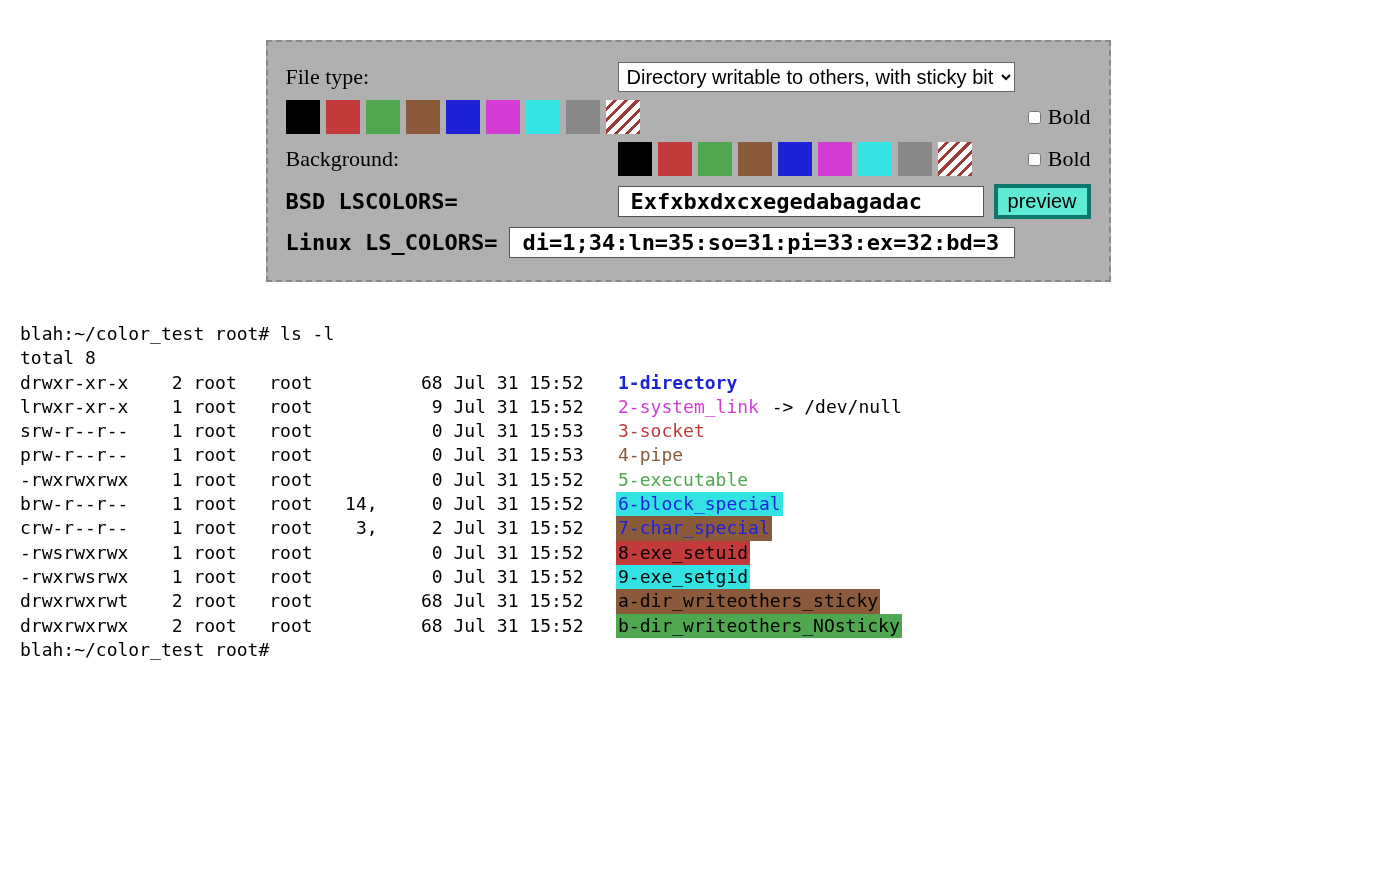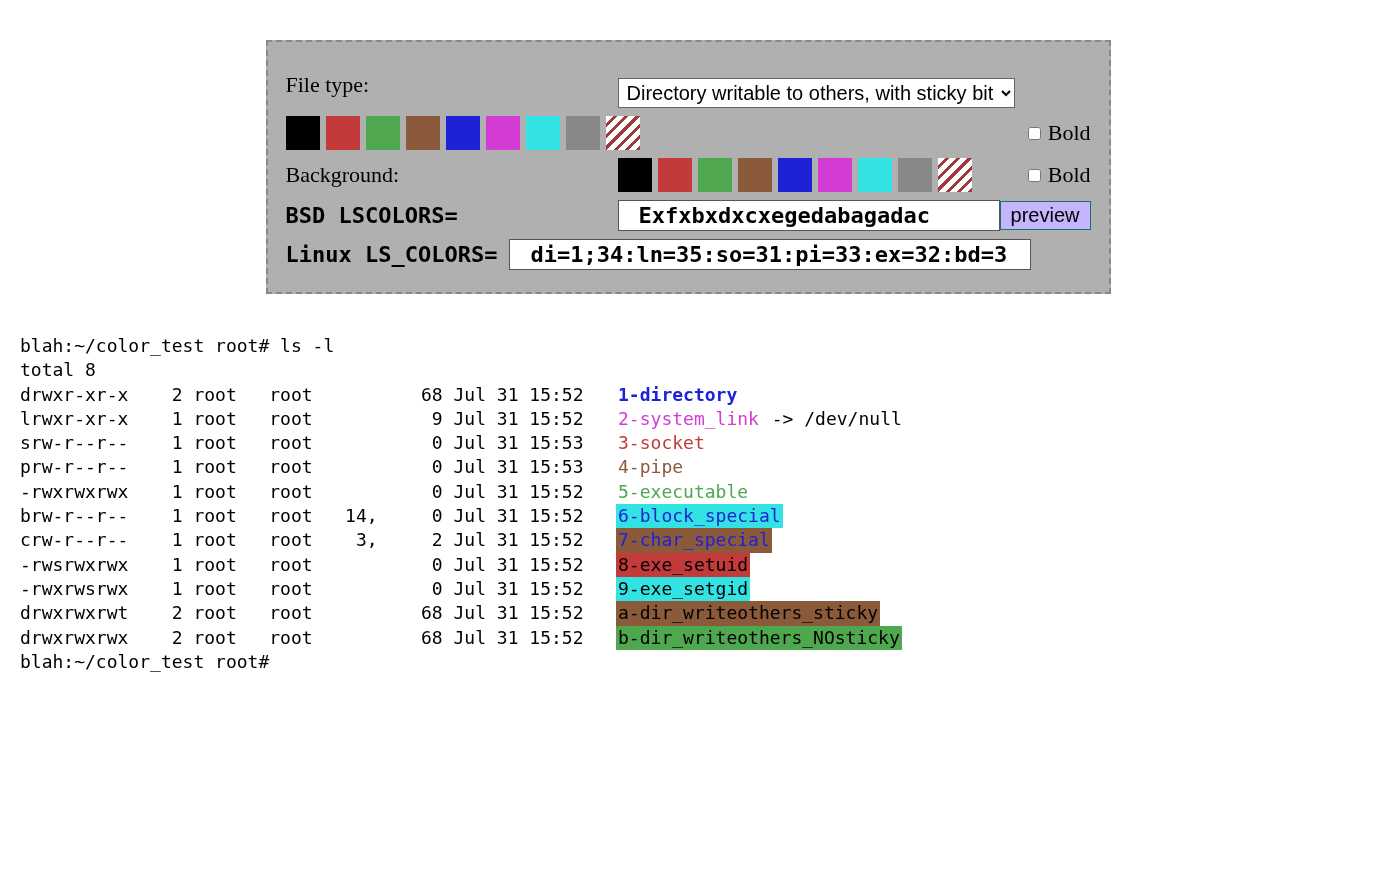--- a/index.html
+++ b/index.html
@@ -34,21 +34,20 @@
     font-family: "Menlo", "Consolas", monospace;
     font-weight: bold;
     font-size: 22px;
   }
   select {
     font-family: Arial, sans-serif;
     font-size: 20px;
     padding: 2px 4px;
     background: #fff;
     border: 1px solid #666;
-    margin-top: 16px;
   }
   .swatches {
     display: flex;
     gap: 6px;
     align-items: center;
   }
   .swatch {
     width: 34px;
     height: 34px;
     display: inline-block;
@@ -65,32 +64,32 @@
     font-family: Georgia, serif;
     font-size: 22px;
     display: flex;
     align-items: center;
     gap: 4px;
   }
   input[type="text"] {
     font-family: "Menlo", "Consolas", monospace;
     font-size: 22px;
     font-weight: bold;
-    padding: 2px 20px;
+    padding: 2px 12px;
     border: 1px solid #555;
     background: #fff;
   }
   .bsd-input { width: 340px; }
   .linux-input { width: 480px; }
   button.preview {
     font-family: Arial, sans-serif;
     font-size: 20px;
     padding: 2px 10px;
-    background: #c4b5fd;
-    border: 1px solid #0f766e;
+    background: #5eead4;
+    border: 4px solid #0f766e;
     margin-left: auto;
   }
   .term {
     font-family: "Menlo", "Consolas", monospace;
     font-size: 18px;
     line-height: 1.35;
     white-space: pre;
     margin-top: 30px;
   }
   .term .line { display: block; }

